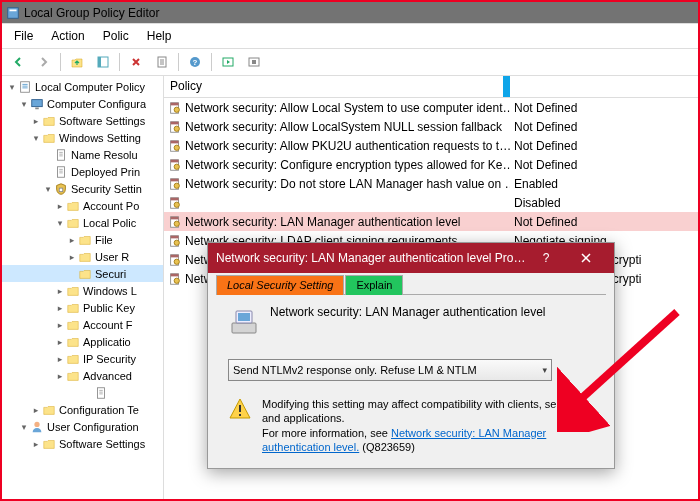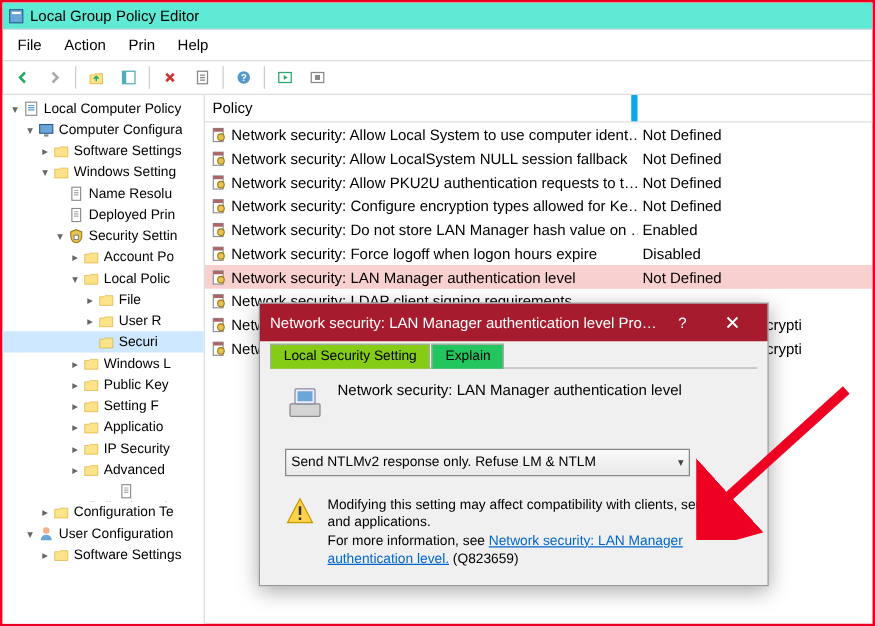--- a/index.html
+++ b/index.html
@@ -1,50 +1,50 @@
 <!DOCTYPE html>
 <html><head>
 <meta charset="utf-8">
 <style>
 * { box-sizing: border-box; margin: 0; padding: 0; }
 body { font-family: "Segoe UI", Tahoma, sans-serif; font-size: 12px; background: #fff; width: 700px; height: 501px; overflow: hidden; position: relative; border: 2px solid #e02; }
-.titlebar { height: 22px; background: #5eead4; border-bottom: 1px solid #ddd; display: flex; align-items: center; padding: 0 4px; gap: 4px; }
+.titlebar { height: 22px; background: #737373; border-bottom: 1px solid #ddd; display: flex; align-items: center; padding: 0 4px; gap: 4px; }
 .titlebar .icon { width: 14px; height: 14px; }
 .menubar { height: 24px; display: flex; align-items: center; padding: 0 4px; gap: 2px; }
 .menubar .mi { padding: 3px 8px; cursor: default; text-align: center; }
 .toolbar { height: 28px; border-top: 1px solid #ddd; border-bottom: 1px solid #ddd; display: flex; align-items: center; padding: 0 4px; gap: 2px; }
 .tbtn { width: 24px; height: 22px; display: flex; align-items: center; justify-content: center; border: 1px solid transparent; }
 .tsep { width: 1px; height: 18px; background: #ccc; margin: 0 2px; }
 .main { display: flex; height: calc(100% - 74px); }
 .tree { width: 162px; border-right: 1px solid #ddd; overflow: hidden; padding: 2px 0; background: #fff; font-size: 11px; }
 .tnode { display: flex; align-items: center; height: 17px; white-space: nowrap; cursor: default; }
 .ticon { width: 14px; height: 14px; margin-right: 3px; flex: none; }
 .exp { width: 12px; height: 12px; display: flex; align-items: center; justify-content: center; font-size: 9px; color: #666; cursor: pointer; }
 .tlabel { overflow: hidden; text-overflow: clip; }
 .content { flex: 1; display: flex; flex-direction: column; position: relative; overflow: hidden; }
 .headerrow { display: flex; height: 22px; border-bottom: 1px solid #ddd; background: #fff; }
-.hcell { padding: 3px 6px; border-right: 5px solid #0ea5e9; font-weight: 400; }
+.hcell { padding: 3px 6px; border-right: 7px solid #0ea5e9; font-weight: 400; }
 .hcell.c1 { width: 346px; }
 .hcell.c2 { flex: 1; }
 .rows { flex: 1; overflow-y: auto; }
 .row { display: flex; height: 19px; align-items: center; cursor: default; }
 .row.sel { background: #f9d0d0; }
 .rcell { padding: 0 4px; white-space: nowrap; overflow: hidden; text-overflow: ellipsis; }
 .rcell.c1 { width: 346px; display: flex; align-items: center; gap: 3px; }
 .rcell.c2 { flex: 1; }
 .picon { width: 14px; height: 14px; flex: none; }
 
 .dialog { position: absolute; left: 205px; top: 240px; width: 408px; background: #f0f0f0; box-shadow: 0 4px 16px rgba(0,0,0,0.35); border: 1px solid #999; }
 .dtitle { height: 30px; background: #a61c2e; color: #fff; display: flex; align-items: center; padding: 0 8px; }
 .dtitle .txt { flex: 1; white-space: nowrap; overflow: hidden; text-overflow: ellipsis; }
 .dtitle .wb { width: 40px; height: 30px; display: flex; align-items: center; justify-content: center; }
 .dbody { padding: 2px 8px 8px 8px; }
 .tabs { display: flex; border-bottom: 1px solid #aaa; }
 .tab { padding: 3px 10px 4px; background: #22c55e; border: 1px solid #aaa; border-bottom: none; margin-right: 1px; margin-bottom: -1px; font-size: 11px; }
-.tab.active { background: #84cc16; }
+.tab.active { background: #f97316; font-style: italic; }
 .tabpage { background: #f0f0f0; padding: 10px 12px 6px 12px; }
 .policytitle { display: flex; align-items: flex-start; gap: 10px; margin-bottom: 22px; }
 .policyicon { width: 32px; height: 32px; flex: none; }
 .combo { width: 324px; height: 22px; border: 1px solid #888; background: linear-gradient(#fafafa,#e8e8e8); display: flex; align-items: center; padding: 0 4px; gap: 4px; font-size: 11px; justify-content: space-between; }
 .combo .chev { font-size: 9px; color: #444; }
 .warn { display: flex; gap: 10px; margin-top: 16px; font-size: 11px; line-height: 1.3; }
 .warn .wi { width: 24px; height: 24px; flex: none; }
 .link { color: #0066cc; text-decoration: underline; cursor: pointer; }
 
 .arrow { position: absolute; left: 555px; top: 300px; pointer-events: none; }
@@ -58,21 +58,21 @@
   <svg class="icon" viewBox="0 0 16 16">
       <rect x="2" y="2" width="12" height="12" fill="#6aa6d8" stroke="#2a5a8a"></rect>
       <rect x="4" y="4" width="8" height="2" fill="#fff"></rect>
     </svg>
   <span>Local Group Policy Editor</span>
 </div>
 
 <div class="menubar">
   <span class="mi">File</span>
   <span class="mi">Action</span>
-  <span class="mi">Prin</span>
+  <span class="mi">Polic</span>
   <span class="mi">Help</span>
 </div>
 
 <div class="toolbar">
   <div class="tbtn">
       <svg width="14" height="14" viewBox="0 0 14 14">
         <path d="M9 3l-4 4 4 4" stroke="#2a6" fill="none" stroke-width="2"></path>
       </svg>
     </div>
   <div class="tbtn">
@@ -231,21 +231,21 @@
         <svg class="ticon" viewBox="0 0 16 16">
           <path class="fold" d="M2 5h4l1-1h7v9H2z"></path>
         </svg>
         <span class="tlabel">Public Key</span>
       </div>
       <div class="tnode" style="padding-left: 52px;">
         <span class="exp">▸</span>
         <svg class="ticon" viewBox="0 0 16 16">
           <path class="fold" d="M2 5h4l1-1h7v9H2z"></path>
         </svg>
-        <span class="tlabel">Setting F</span>
+        <span class="tlabel">Account F</span>
       </div>
       <div class="tnode" style="padding-left: 52px;">
         <span class="exp">▸</span>
         <svg class="ticon" viewBox="0 0 16 16">
           <path class="fold" d="M2 5h4l1-1h7v9H2z"></path>
         </svg>
         <span class="tlabel">Applicatio</span>
       </div>
       <div class="tnode" style="padding-left: 52px;">
         <span class="exp">▸</span>
@@ -353,21 +353,20 @@
           </div>
           <div class="rcell c2">Enabled</div>
         </div>
         <div class="row">
           <div class="rcell c1">
             <svg class="picon" viewBox="0 0 16 16">
               <rect x="3" y="2" width="9" height="12" fill="#fff" stroke="#888"></rect>
               <rect x="3" y="2" width="9" height="3" fill="#a66"></rect>
               <circle cx="10" cy="10" r="3" fill="#e8c252" stroke="#a07810"></circle>
             </svg>
-            <span>Network security: Force logoff when logon hours expire</span>
           </div>
           <div class="rcell c2">Disabled</div>
         </div>
         <div class="row sel">
           <div class="rcell c1">
             <svg class="picon" viewBox="0 0 16 16">
               <rect x="3" y="2" width="9" height="12" fill="#fff" stroke="#888"></rect>
               <rect x="3" y="2" width="9" height="3" fill="#a66"></rect>
               <circle cx="10" cy="10" r="3" fill="#e8c252" stroke="#a07810"></circle>
             </svg>
@@ -377,20 +376,21 @@
         </div>
         <div class="row">
           <div class="rcell c1">
             <svg class="picon" viewBox="0 0 16 16">
               <rect x="3" y="2" width="9" height="12" fill="#fff" stroke="#888"></rect>
               <rect x="3" y="2" width="9" height="3" fill="#a66"></rect>
               <circle cx="10" cy="10" r="3" fill="#e8c252" stroke="#a07810"></circle>
             </svg>
             <span>Network security: LDAP client signing requirements</span>
           </div>
+          <div class="rcell c2">Negotiate signing</div>
         </div>
         <div class="row">
           <div class="rcell c1">
             <svg class="picon" viewBox="0 0 16 16">
               <rect x="3" y="2" width="9" height="12" fill="#fff" stroke="#888"></rect>
               <rect x="3" y="2" width="9" height="3" fill="#a66"></rect>
               <circle cx="10" cy="10" r="3" fill="#e8c252" stroke="#a07810"></circle>
             </svg>
             <span>Network security: Minimum session security for NTLM SSP …</span>
           </div>

